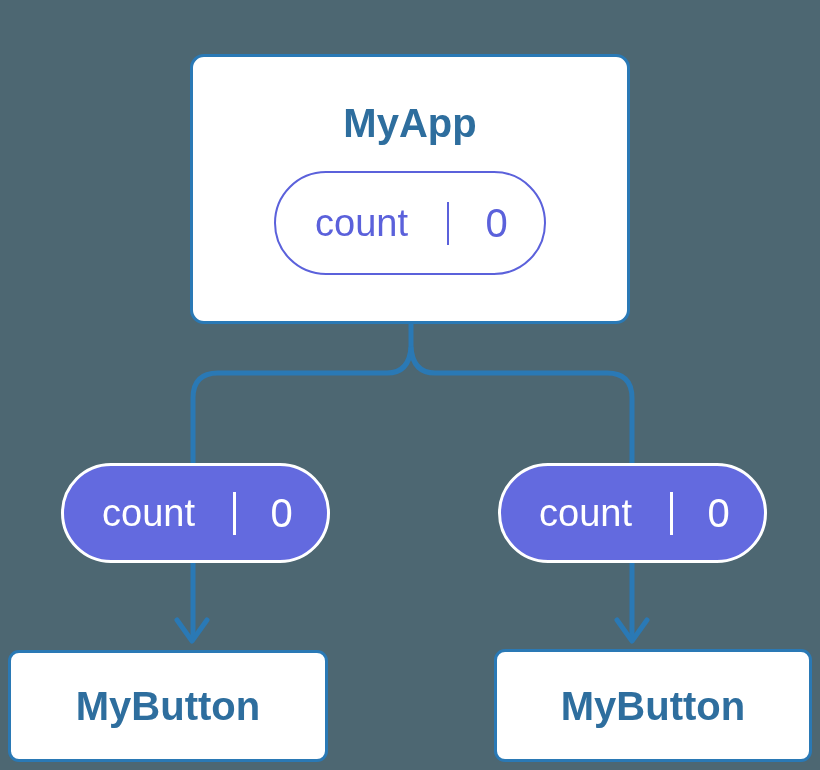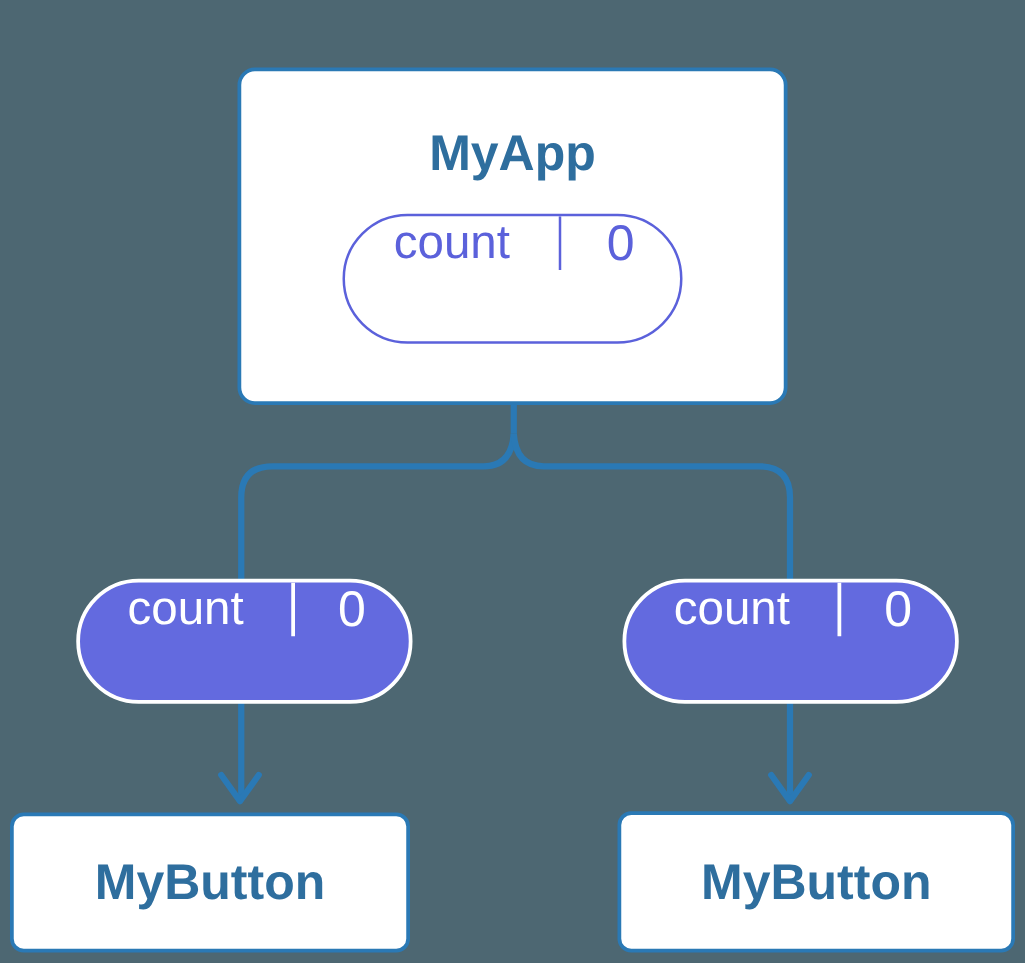--- a/index.html
+++ b/index.html
@@ -56,21 +56,21 @@
   }
   .root-heading {
     position: absolute;
     top: 46px;
     left: 0; right: 0;
     text-align: center;
   }
   .pill {
     box-sizing: border-box;
     display: flex;
-    align-items: flex-start;
+    align-items: center;
     overflow: hidden;
   }
   .pill-outline {
     position: absolute;
     top: 114px;
     left: 0; right: 0;
     margin: 0 auto;
     width: 272px; height: 104px;
     border: 2px solid #5B61DB;
     border-radius: 52px;

